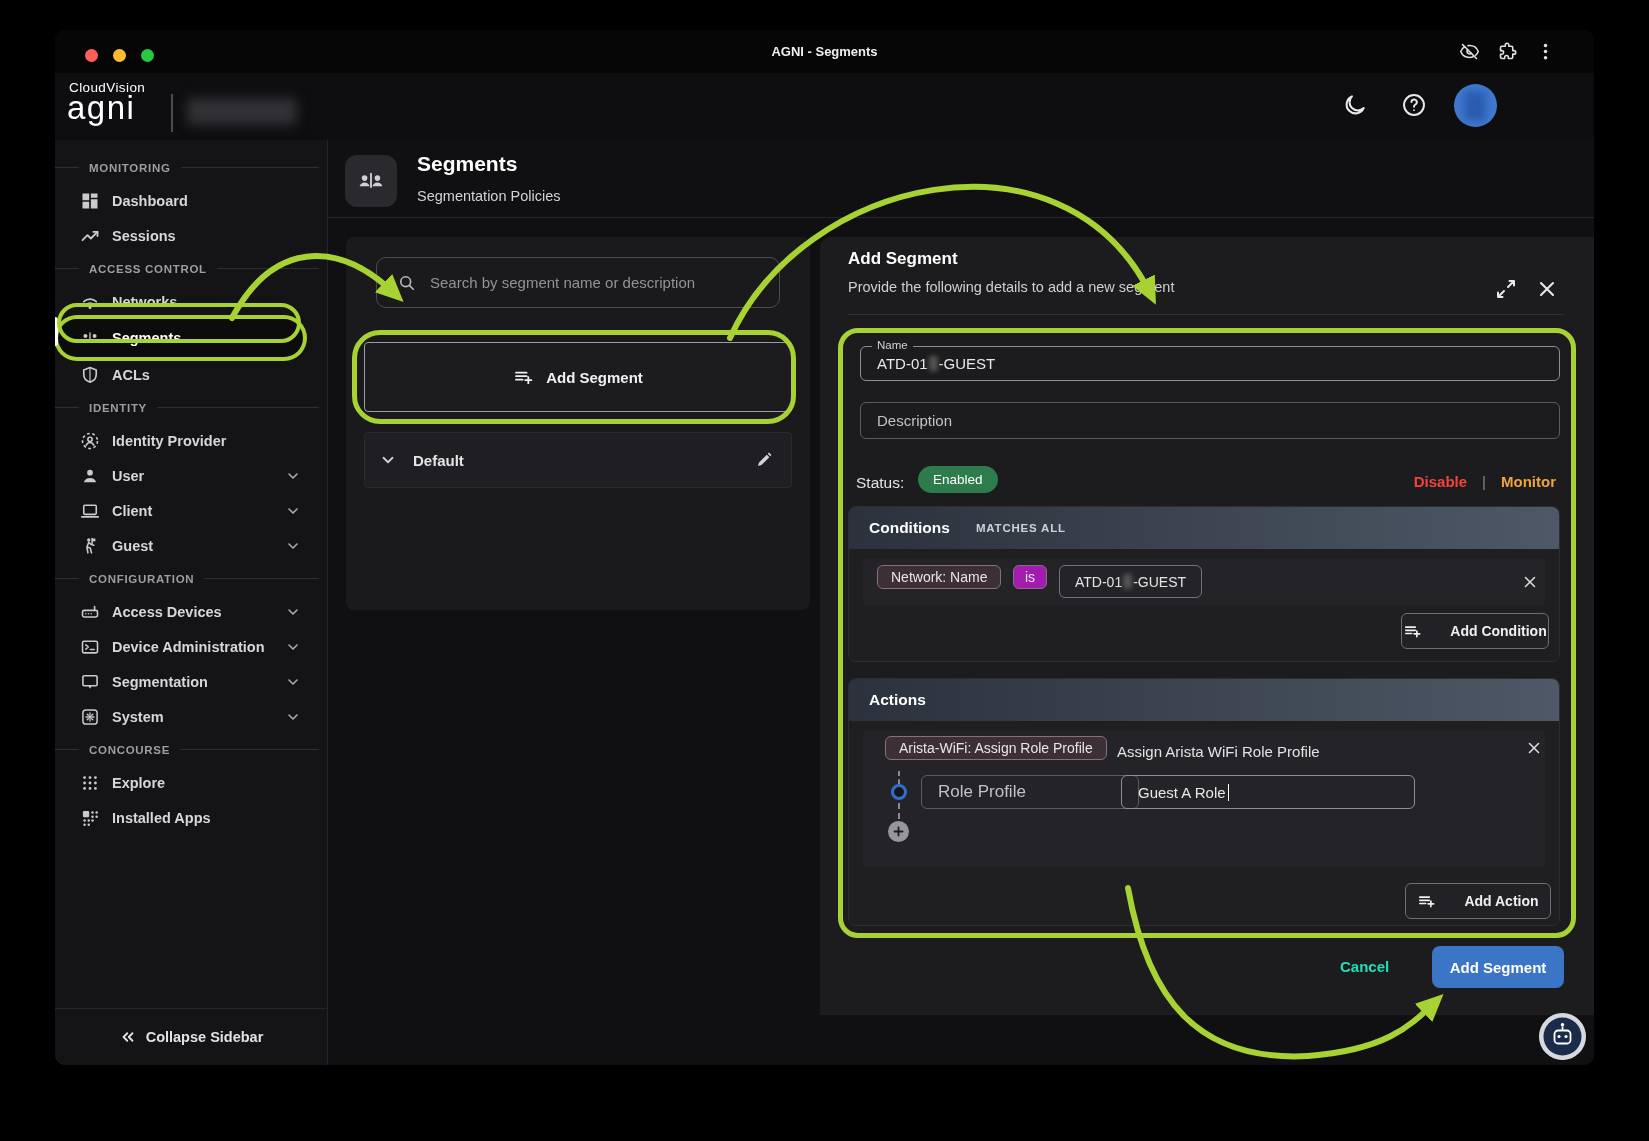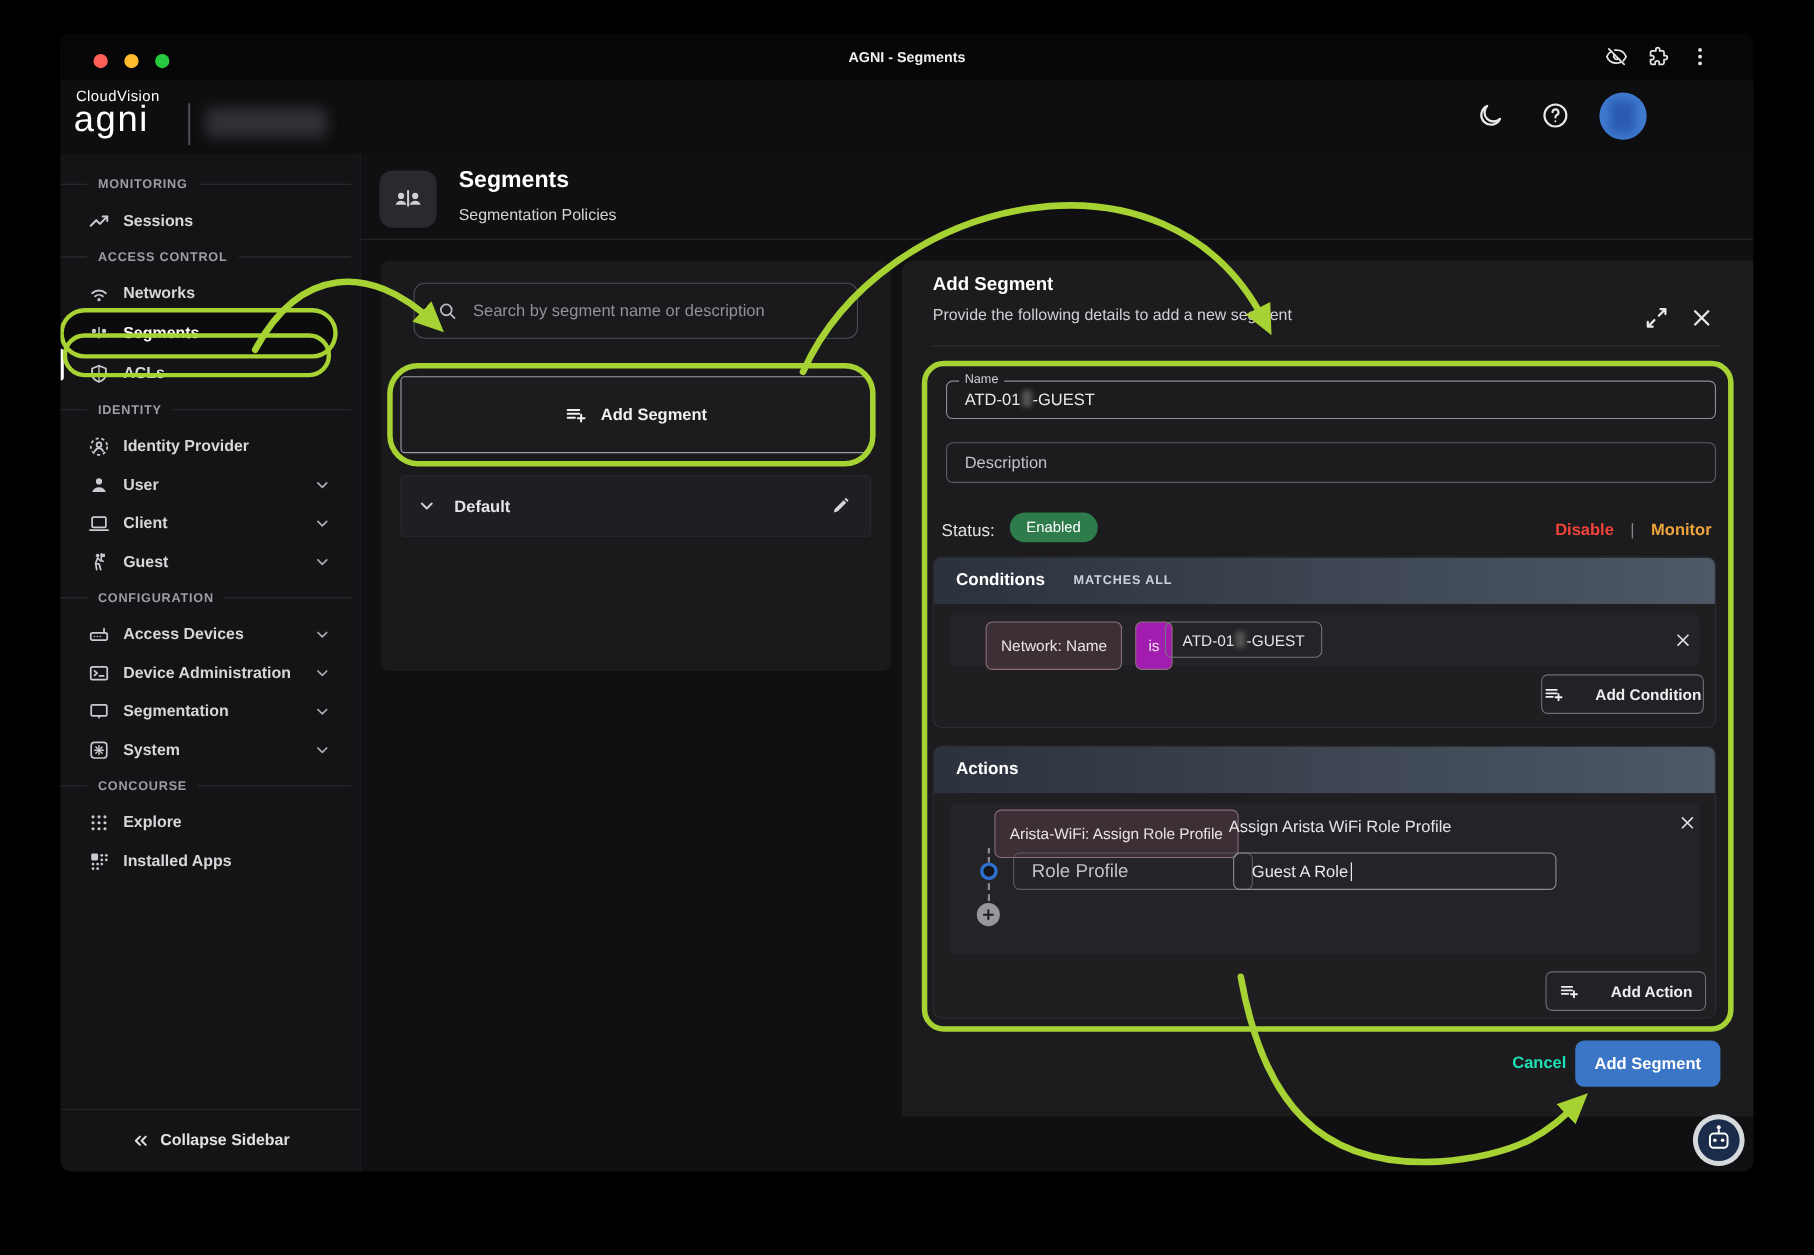--- a/index.html
+++ b/index.html
@@ -73,34 +73,34 @@
   .status-links{position:absolute;right:38px;top:236px;display:flex;gap:15px;font-size:15px;font-weight:700;align-items:center;padding-left:34px;}
   .lnk-disable{color:#f4433a;cursor:pointer;}
   .lnk-sep{color:#86868a;font-weight:400;}
   .lnk-monitor{color:#eda43c;cursor:pointer;}
 
   .card{position:absolute;left:28px;width:712px;background:#1f1f22;border:1px solid #2d2d32;border-radius:8px;overflow:hidden;}
   .card-bar{position:absolute;left:0;right:0;top:0;height:42px;background:linear-gradient(90deg,#2b323d,#4e5866);display:flex;align-items:center;padding-left:20px;gap:26px;}
   .card-bar .t{color:#fff;font-size:15.5px;font-weight:700;}
   .card-bar .m{color:#ccd2d9;font-size:11.5px;font-weight:600;letter-spacing:.8px;}
   .inner{position:absolute;left:14px;right:14px;background:#242428;border-radius:4px;}
-  .chip{display:inline-flex;align-items:center;height:44px;padding:0 13px;border:1px solid #8a6f7a;border-radius:6px;background:#3c2f36;color:#eae4e7;font-size:14px;margin-left:19px;}
+  .chip{display:inline-flex;align-items:center;height:24px;padding:0 13px;border:1px solid #8a6f7a;border-radius:6px;background:#3c2f36;color:#eae4e7;font-size:14px;}
   .chip.op{background:#a21caf;padding:0 11px;}
   .valbox{display:inline-flex;align-items:center;height:33px;padding:0 15px;border:1px solid #70757b;border-radius:6px;color:#e2e4e6;font-size:14px;}
   .xbtn{position:absolute;width:18px;height:18px;color:#dcdcde;cursor:pointer;}
   .add-btn{position:absolute;height:36px;background:#222226;border:1px solid #6e6e73;border-radius:6px;display:flex;align-items:center;justify-content:center;gap:28px;color:#efeff0;font-size:14px;font-weight:700;cursor:pointer;}
   .add-btn .ic{width:19px;height:19px;}
 
   .conn-dash{position:absolute;width:0;border-left:2px dashed #8b8b90;}
   .radio{position:absolute;width:16px;height:16px;border:3px solid #2f6fd0;border-radius:50%;background:#15151a;}
   .plusc{position:absolute;width:21px;height:21px;border-radius:50%;background:#96969b;color:#1d1d20;display:flex;align-items:center;justify-content:center;cursor:pointer;}
   .plusc .ic{width:13px;height:13px;}
   .cursorbar{display:inline-block;width:1.5px;height:17px;background:#fff;margin-left:2px;vertical-align:-3px;}
 
-  .cancel-lnk{position:absolute;left:520px;top:716px;width:84px;text-align:right;color:#1ee0b9;font-size:15px;font-weight:700;line-height:28px;cursor:pointer;}
+  .cancel-lnk{position:absolute;left:520px;top:716px;width:84px;text-align:left;color:#1ee0b9;font-size:15px;font-weight:700;line-height:28px;cursor:pointer;}
   .submit-btn{position:absolute;left:612px;top:709px;width:132px;height:42px;background:#3a76c5;border:none;border-radius:8px;color:#fff;font-size:15px;font-weight:700;cursor:pointer;}
 
   
   .ring{position:absolute;border-style:solid;border-color:#a6d233;pointer-events:none;z-index:40;}
   .arrows{position:absolute;left:0;top:0;z-index:45;pointer-events:none;}
   .bot-fab{position:absolute;left:1539px;top:1013px;width:47px;height:47px;border-radius:50%;background:#d7dadd;display:flex;align-items:center;justify-content:center;cursor:pointer;z-index:50;}
   .ic svg{width:100%;height:100%;display:block;}
 </style>
 </head>
 <body>
@@ -159,20 +159,28 @@
         </div>
     </div>
 
     <aside class="sidebar">
       <div class="nav" id="nav">
           <div class="nav-h">
             <span>MONITORING</span>
           </div>
           <div class="nav-item">
             <span class="nav-ic ic">
+              <svg viewBox="0 0 24 24" fill="currentColor">
+                <path d="M3 13h8v8H3zM3 3h8v8H3zm10 0h8v5h-8zm0 7h8v11h-8z"></path>
+              </svg>
+            </span>
+            <span>Dashboard</span>
+          </div>
+          <div class="nav-item">
+            <span class="nav-ic ic">
               <svg viewBox="0 0 24 24" fill="none" stroke="currentColor" stroke-width="2.2" stroke-linecap="round" stroke-linejoin="round">
                 <path d="M3 17l6-6 4 4 8-8"></path>
                 <path d="M16 7h5v5"></path>
               </svg>
             </span>
             <span>Sessions</span>
           </div>
           <div class="nav-h">
             <span>ACCESS CONTROL</span>
           </div>

